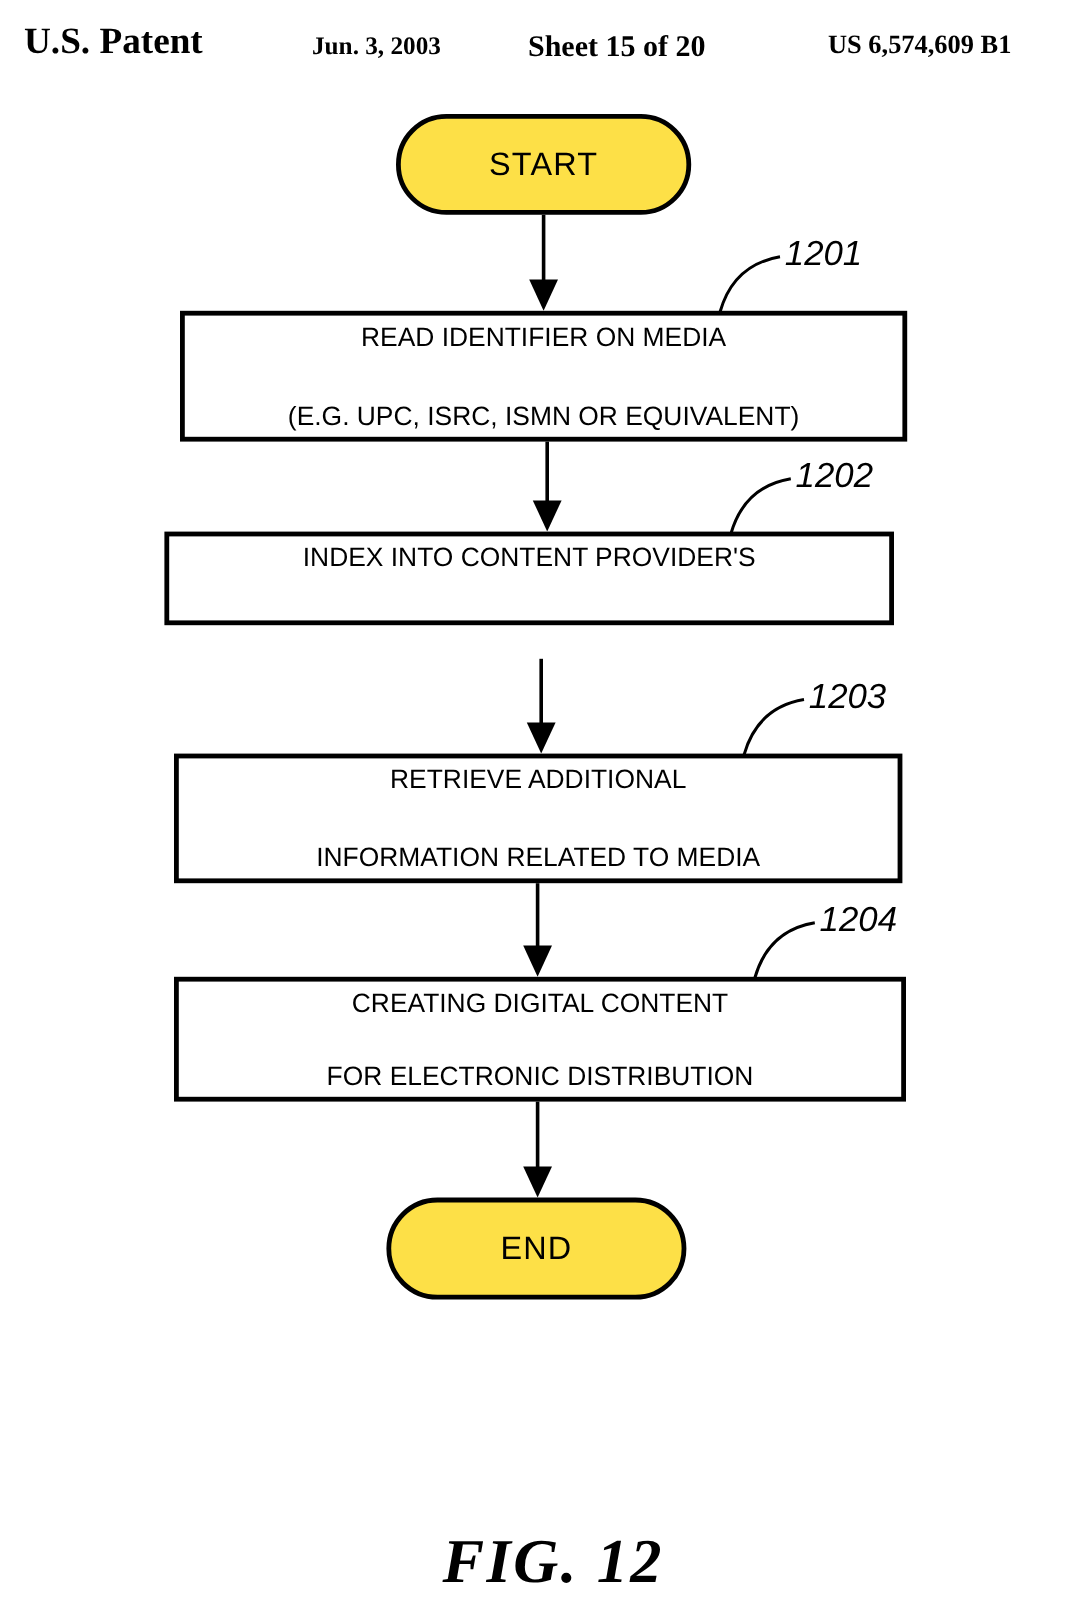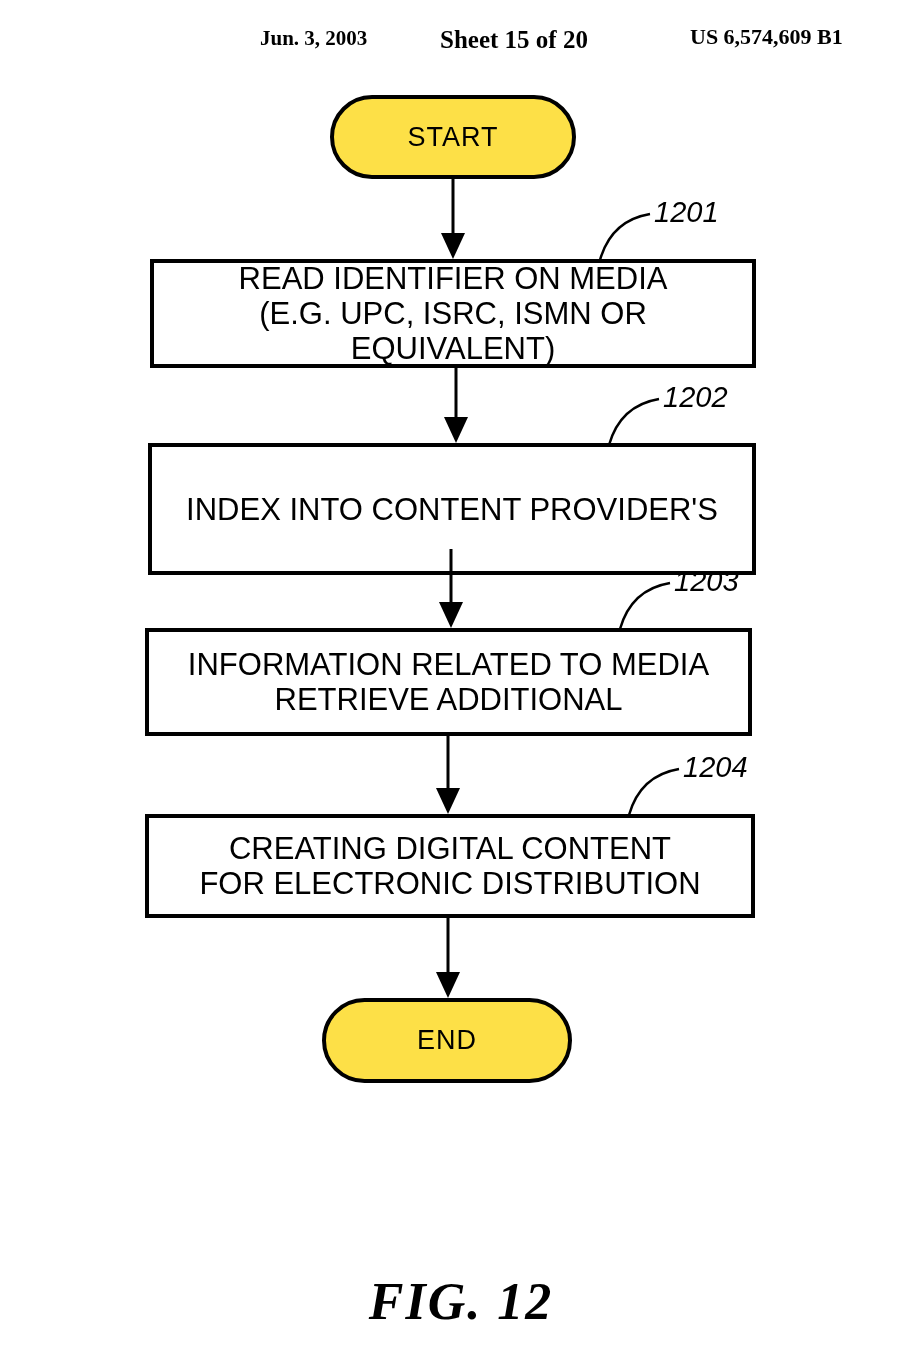--- a/index.html
+++ b/index.html
@@ -46,28 +46,28 @@
   .terminal-end   { left: 322px; top: 998px; width: 250px; height: 85px; }
 
   
   .process-box {
     position: absolute;
     border: 4px solid #000;
     background: #fff;
     display: flex;
     flex-direction: column;
     align-items: center;
-    justify-content: center;
+    justify-content: space-between;
     text-align: center;
-    font-size: 31px;
+    font-size: 22px;
     line-height: 35px;
     box-sizing: border-box;
   }
   .box-1 { left: 150px; top: 259px; width: 606px; height: 109px; }
-  .box-2 { left: 148px; top: 443px; width: 608px; height: 132px; }
+  .box-2 { left: 137px; top: 443px; width: 608px; height: 78px; }
   .box-3 { left: 145px; top: 628px; width: 607px; height: 108px; }
   .box-4 { left: 145px; top: 814px; width: 610px; height: 104px; }
 
   
   .flow-arrow { position: absolute; width: 26px; }
   .flow-arrow .shaft {
     position: absolute;
     top: 0; left: 50%;
     transform: translateX(-50%);
     width: 3px;
@@ -123,20 +123,21 @@
     font-size: 52px;
     letter-spacing: 2px;
     padding-left: 22px;
   }
 </style>
 </head>
 <body>
 
 <div class="page">
 
+  <div class="hdr hdr-title">U.S. Patent</div>
   <div class="hdr hdr-date">Jun. 3, 2003</div>
   <div class="hdr hdr-sheet">Sheet 15 of 20</div>
   <div class="hdr hdr-patno">US 6,574,609 B1</div>
 
   <div class="terminal terminal-start">
     <span>START</span>
   </div>
 
   <div class="flow-arrow arrow-1">
     <div class="shaft"></div>
@@ -164,22 +165,22 @@
   <svg class="leader leader-2" width="54" height="50">
     <path d="M2,48 C10,20 28,6 52,2" stroke="#000" stroke-width="2.5" fill="none"></path>
   </svg>
 
   <div class="flow-arrow arrow-3">
     <div class="shaft"></div>
     <div class="head"></div>
   </div>
 
   <div class="process-box box-3">
+    <div>RETRIEVE ADDITIONAL</div>
     <div>INFORMATION RELATED TO MEDIA</div>
-    <div>RETRIEVE ADDITIONAL</div>
   </div>
   <div class="ref-label ref-3">1203</div>
   <svg class="leader leader-3" width="54" height="50">
     <path d="M2,48 C10,20 28,6 52,2" stroke="#000" stroke-width="2.5" fill="none"></path>
   </svg>
 
   <div class="flow-arrow arrow-4">
     <div class="shaft"></div>
     <div class="head"></div>
   </div>

